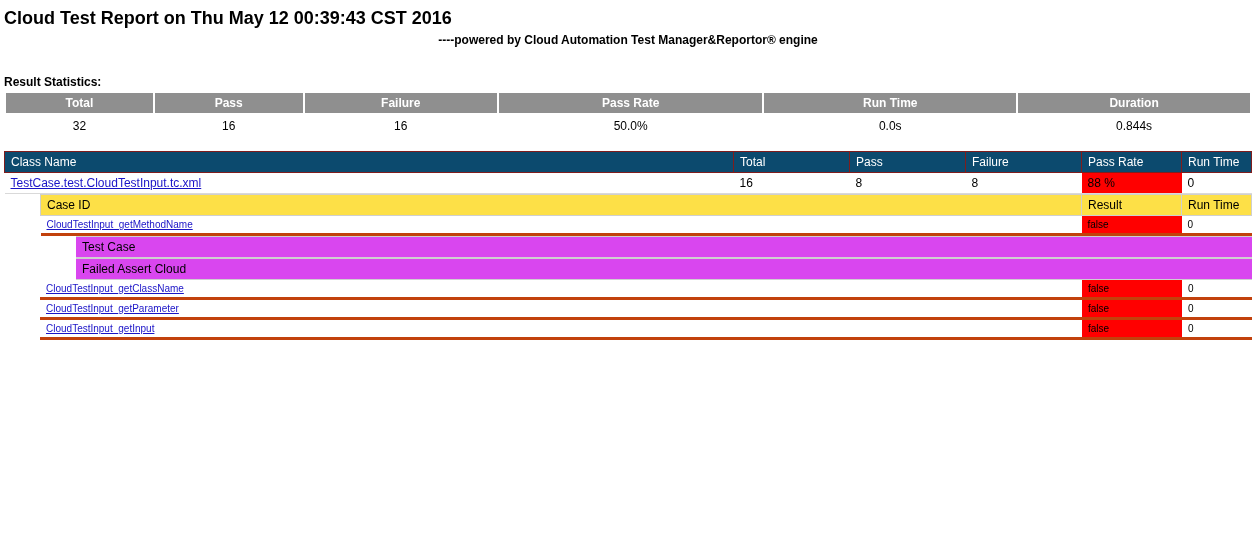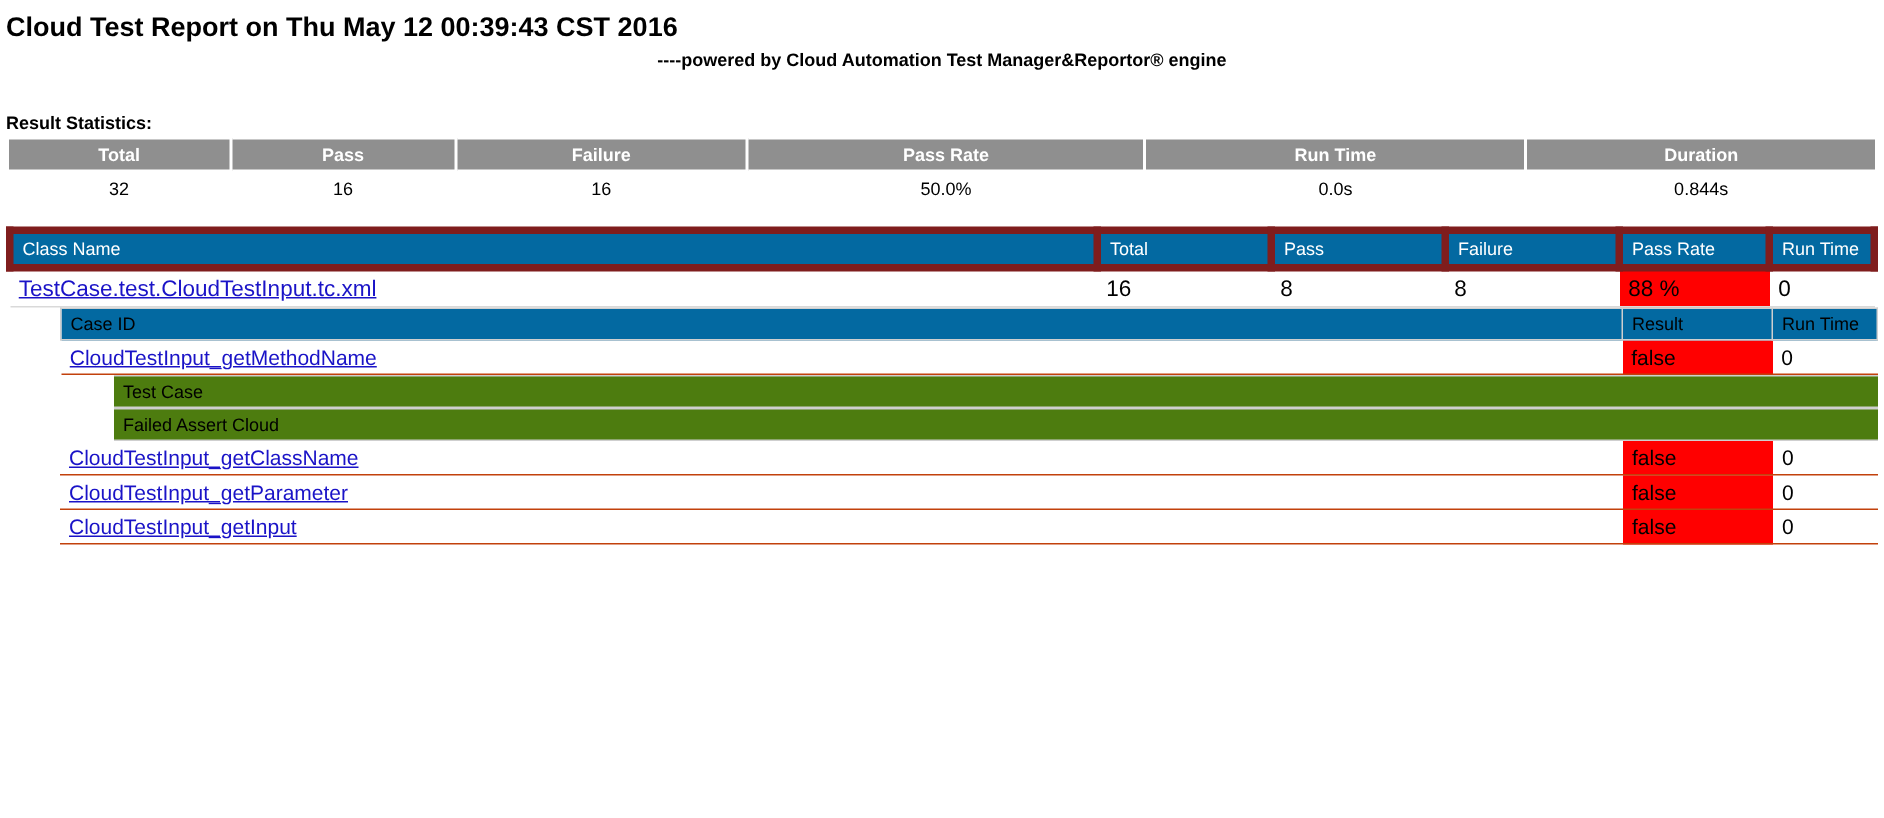--- a/index.html
+++ b/index.html
@@ -45,66 +45,66 @@
     padding: 4px 4px;
     border: 2px solid #fff;
     font-size: 12px;
     margin-top: 44px;
   }
   .gap {
     height: 12px;
   }
   
   .class-table th {
-    background: #0369a1;
+    background: #0c4a6e;
     color: #fff;
     font-weight: normal;
     font-size: 12px;
     padding: 3px 6px;
     text-align: left;
-    border: 5px solid #7f1d1d;
+    border: 1px solid #7f1d1d;
   }
   .class-table td {
-    font-size: 15px;
+    font-size: 12px;
     padding: 3px 6px;
     text-align: left;
     border-bottom: 1px solid #d9d9d9;
   }
   a.link {
     color: #1a13c7;
     text-decoration: underline;
   }
   .red-cell {
     background: #ff0000;
     color: #000;
   }
   
   .case-table {
     width: 100%;
     border-collapse: collapse;
   }
   .case-table th {
-    background: #0369a1;
+    background: #fde047;
     color: #000;
     font-weight: normal;
     font-size: 12px;
     padding: 3px 6px;
     text-align: left;
     border: 1px solid #cfcfcf;
   }
   .case-table td {
-    font-size: 14px;
-    padding: 3px 6px;
-    text-align: left;
-    border-bottom: 1px solid #c2410c;
+    font-size: 10px;
+    padding: 3px 6px;
+    text-align: left;
+    border-bottom: 3px solid #c2410c;
   }
   .indent1 { padding-left: 36px; }
   .indent2 { padding-left: 72px; }
   .detail-header {
-    background: #4d7c0f;
+    background: #d946ef;
     color: #000;
     font-size: 12px;
     padding: 3px 6px;
     border: 1px solid #cfcfcf;
     border-left: none;
     border-right: none;
   }
   pre.code {
     font-family: "Courier New", monospace;
     font-size: 12px;

